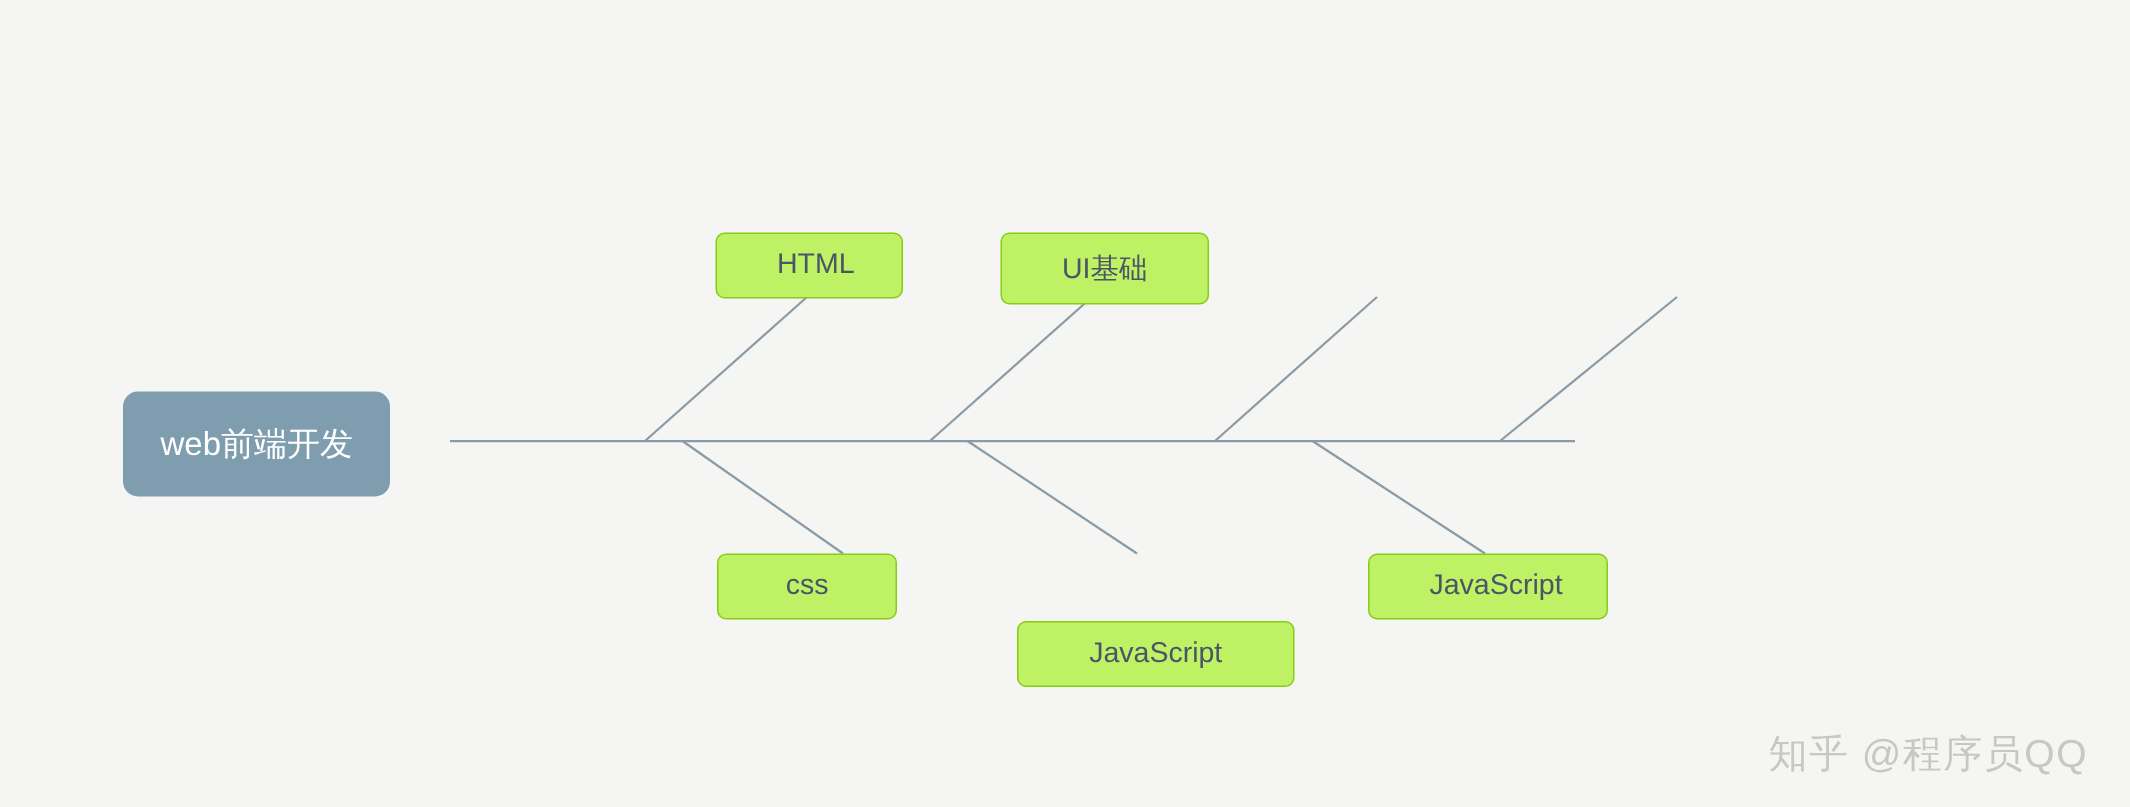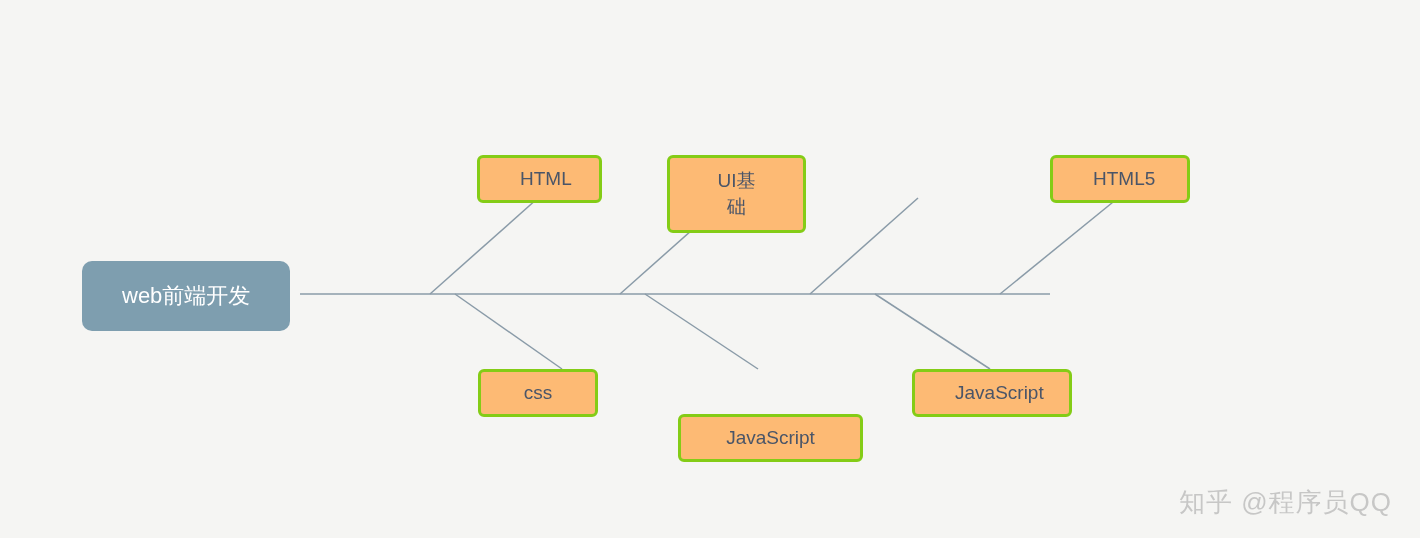--- a/index.html
+++ b/index.html
@@ -21,29 +21,29 @@
       left: 0;
       width: 100%;
       height: 100%;
     }
     .root-node {
       position: absolute;
       left: 82px;
       top: 261px;
       background: #7e9eaf;
       color: #ffffff;
-      padding: 20px 40px;
+      padding: 20px 25px;
       border-radius: 10px;
       font-size: 22px;
       text-align: center;
     }
     .branch-node {
       position: absolute;
-      background: #fdba74;
-      border: 3px solid #84cc16;
+      background: #bef264;
+      border: 1px solid #84cc16;
       border-radius: 6px;
       padding: 10px 40px;
       font-size: 19px;
       color: #4a5568;
       text-align: center;
     }
     .connector-svg {
       position: absolute;
       top: 0;
       left: 0;
@@ -96,23 +96,20 @@
   <div class="root-node">
     <span>web前端开发</span>
   </div>
 
   <div class="branch-node node-html">
     <span>HTML</span>
   </div>
   <div class="branch-node node-ui">
     <span>UI基础</span>
   </div>
-  <div class="branch-node node-html5">
-    <span>HTML5</span>
-  </div>
 
   <div class="branch-node node-css">
     <span>css</span>
   </div>
   <div class="branch-node node-js">
     <span>JavaScript</span>
   </div>
   <div class="branch-node node-bootstrap">
     <span>JavaScript</span>
   </div>

